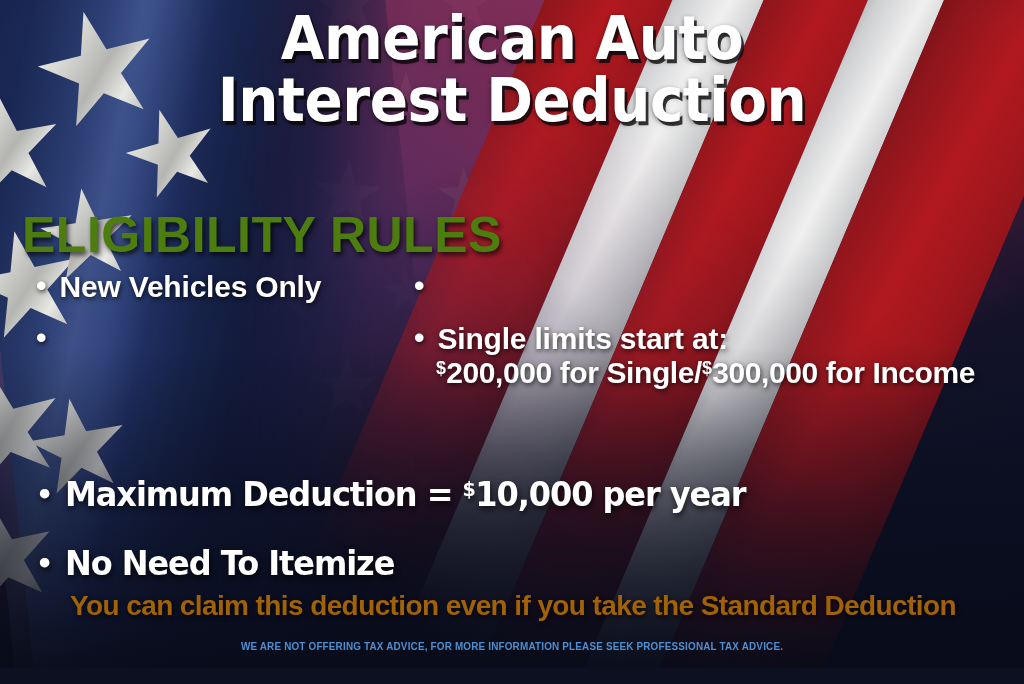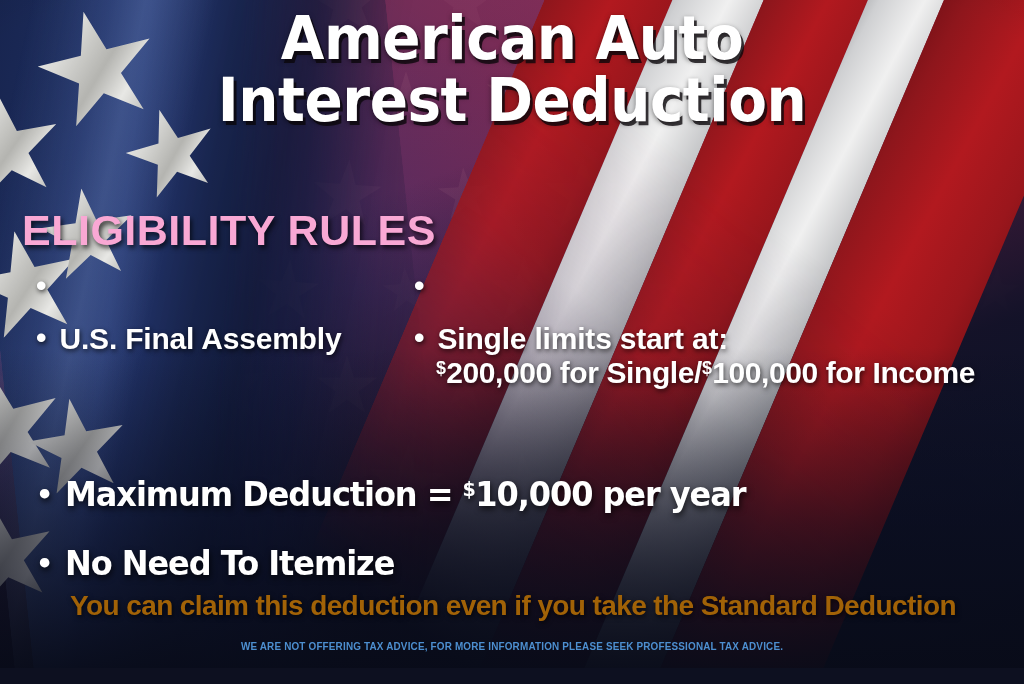--- a/index.html
+++ b/index.html
@@ -123,24 +123,24 @@
     font-weight:bold;
     font-size:60px;
     line-height:1.03;
     letter-spacing:-0.5px;
     text-shadow:3px 4px 0 rgba(10,6,10,.78), 0 2px 6px rgba(0,0,0,.5);
   }
   .title .ln{ display:block; transform:scaleX(.94); }
 
   .section-head{
     position:absolute; left:22px; top:206px;
-    color:#f9a8d4;
-    font-family:"Liberation Sans", sans-serif;
-    font-weight:bold;
-    font-size:43px;
+    color:#4d7c0f;
+    font-family:"Liberation Sans", sans-serif;
+    font-weight:bold;
+    font-size:50px;
     letter-spacing:0.5px;
     text-shadow:2px 3px 5px rgba(0,0,0,.70);
   }
 
   .cols{
     position:absolute; left:0; right:0; top:272px;
     display:flex;
   }
   .col-left{ width:400px; padding-left:36px; }
   .col-right{ flex:1; padding-left:14px; padding-right:14px; }
@@ -326,37 +326,37 @@
       <span class="ln">Interest Deduction</span>
     </div>
 
     <div class="section-head">ELIGIBILITY RULES</div>
 
     <div class="cols">
 
       <div class="col-left">
         <div class="bullet">
           <span class="dot">•</span>
+          <span class="txt">New Vehicles Only</span>
         </div>
         <div class="bullet">
           <span class="dot">•</span>
-          <span class="txt">U.S. Final Assembly</span>
         </div>
       </div>
 
       <div class="col-right">
         <div class="bullet">
           <span class="dot">•</span>
         </div>
         <div class="bullet" style="margin-bottom:8px;">
           <span class="dot">•</span>
           <span class="txt">Single limits start at:</span>
         </div>
         <div class="subline">
-          <sup class="dollar">$</sup><span>200,000</span><span> for Single/</span><sup class="dollar">$</sup><span>100,000</span><span> for Income</span>
+          <sup class="dollar">$</sup><span>200,000</span><span> for Single/</span><sup class="dollar">$</sup><span>300,000</span><span> for Income</span>
         </div>
       </div>
 
     </div>
 
     <div class="big-list">
       <div class="big-bullet">
         <span class="dot">•</span>
         <span class="txt"><span>Maximum Deduction = </span><sup class="dollar">$</sup><span>10,000</span><span> per year</span></span>
       </div>

